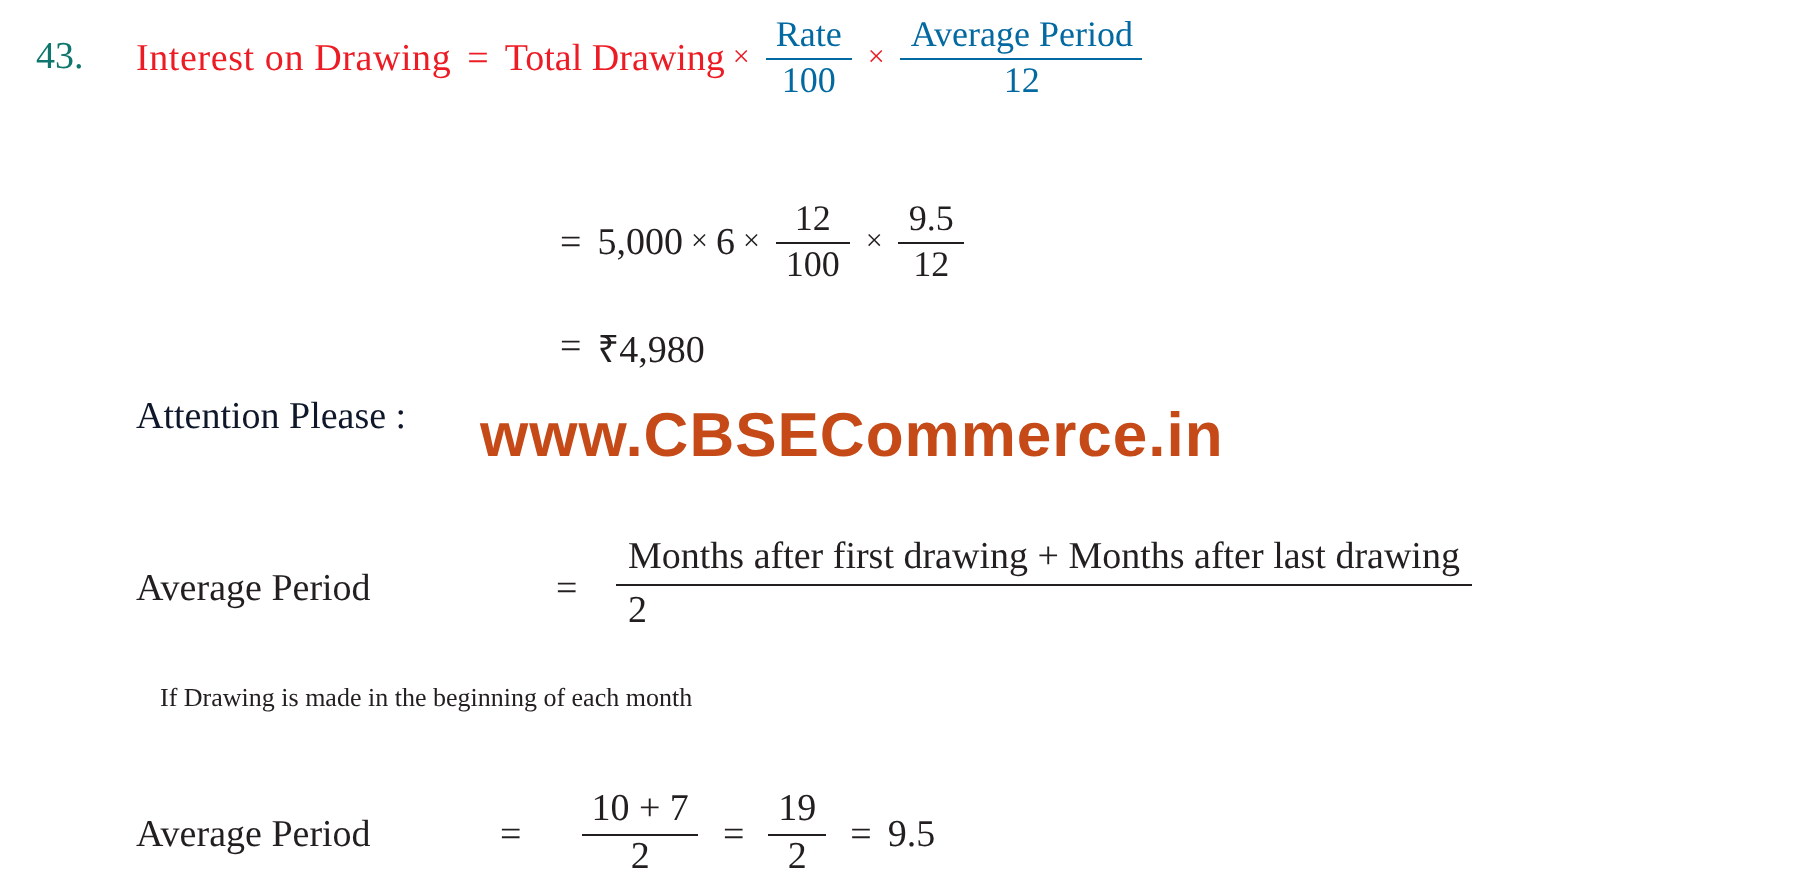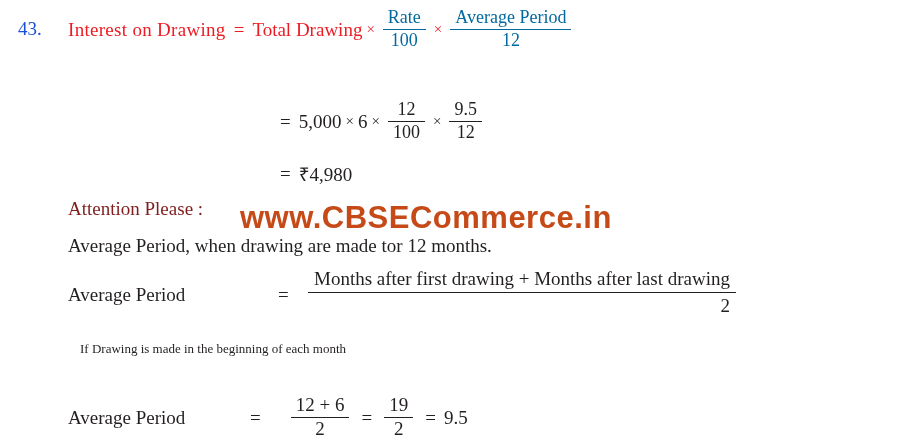--- a/index.html
+++ b/index.html
@@ -56,40 +56,40 @@
     font-size: 15px;
   }
   .eq { margin: 0 8px; }
 
   
   .item-no {
     position: absolute;
     left: 18px;
     top: 18px;
     font-size: 19px;
-    color: #1d4ed8;
+    color: #0f766e;
   }
 
   
   #line1 { left: 68px; top: 8px; font-size: 19px; }
   #line1 .lbl { color: #ed1c24; letter-spacing: .3px; text-align: right; }
   #line1 .frac { color: #0369a1; font-size: 18px; }
 
   
   #line2 { left: 68px; top: 61px; font-size: 19px; }
 
   
   #line3 { left: 272px; top: 100px; font-size: 19px; }
   #line3 .frac { font-size: 18px; }
 
   
   #line4 { left: 272px; top: 161px; font-size: 19px; }
 
   
-  #attention { left: 68px; top: 198px; font-size: 19px; color: #7f1d1d; }
+  #attention { left: 68px; top: 198px; font-size: 19px; color: #0f172a; }
 
   
   .watermark {
     position: absolute;
     left: 240px;
     top: 200px;
     font-family: "Liberation Sans", sans-serif;
     font-weight: bold;
     font-size: 31px;
     color: #c2410c;
@@ -99,21 +99,21 @@
     white-space: nowrap;
   }
 
   
   #line5 { left: 68px; top: 235px; font-size: 19px; }
 
   
   #line6 { left: 68px; top: 284px; font-size: 19px; }
   #line6 .eqsign { position: absolute; left: 210px; }
   #line6 .bigfrac { position: absolute; left: 240px; top: -16px; }
-  .bigfrac { display: inline-flex; flex-direction: column; align-items: flex-end; }
+  .bigfrac { display: inline-flex; flex-direction: column; align-items: flex-start; }
   .bigfrac .num { padding: 0 6px 2px 6px; }
   .bigfrac .bar { width: 100%; height: 1.4px; background: #231f20; }
   .bigfrac .den { padding: 2px 6px 0 6px; }
 
   
   #line7 { left: 80px; top: 341px; font-size: 13px; }
 
   
   #line8 { left: 68px; top: 395px; font-size: 19px; }
   #line8 .lbl2 { width: 142px; display: inline-block; }
@@ -168,43 +168,40 @@
     <span class="eq">=</span>
     <span>₹4,980</span>
   </div>
 
   <div class="row" id="attention">
     <span>Attention Please :</span>
   </div>
 
   <div class="watermark">www.CBSECommerce.in</div>
 
-  <div class="row" id="line5">
-    <span>Average Period, when drawing are made tor 12 months.</span>
-  </div>
 
   <div class="row" id="line6">
     <span>Average Period</span>
     <span class="eqsign">=</span>
     <span class="bigfrac">
       <span class="num">Months after first drawing + Months after last drawing</span>
       <span class="bar"></span>
       <span class="den">2</span>
     </span>
   </div>
 
   <div class="row" id="line7">
     <span>If Drawing is made in the beginning of each month</span>
   </div>
 
   <div class="row" id="line8">
     <span class="lbl2">Average Period</span>
     <span class="eqsign">=</span>
     <span class="frac">
-      <span class="num">12 + 6</span>
+      <span class="num">10 + 7</span>
       <span class="bar"></span>
       <span class="den">2</span>
     </span>
     <span class="eq">=</span>
     <span class="frac">
       <span class="num">19</span>
       <span class="bar"></span>
       <span class="den">2</span>
     </span>
     <span class="eq">=</span>

